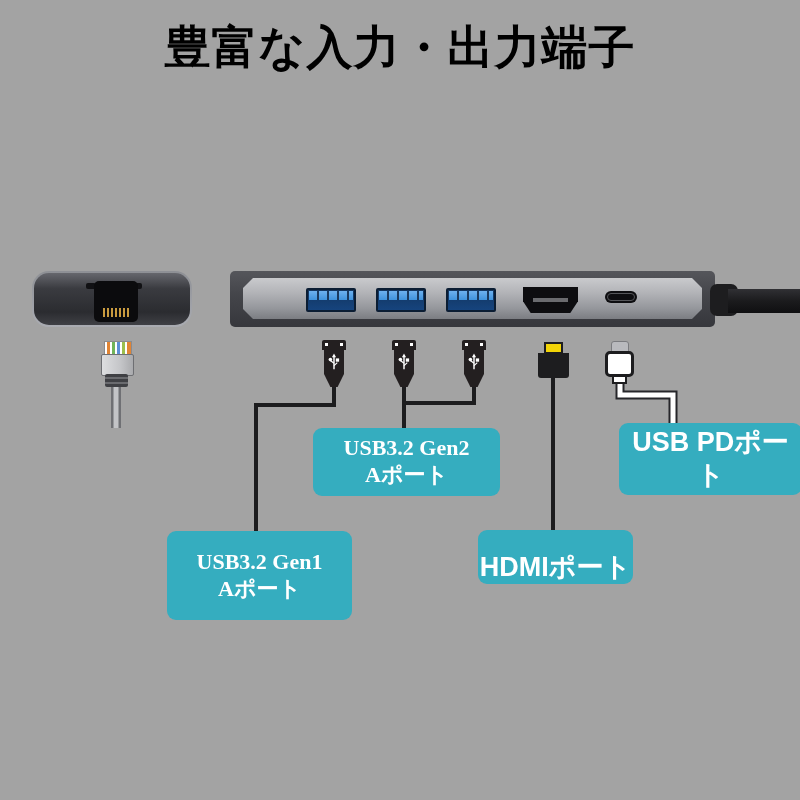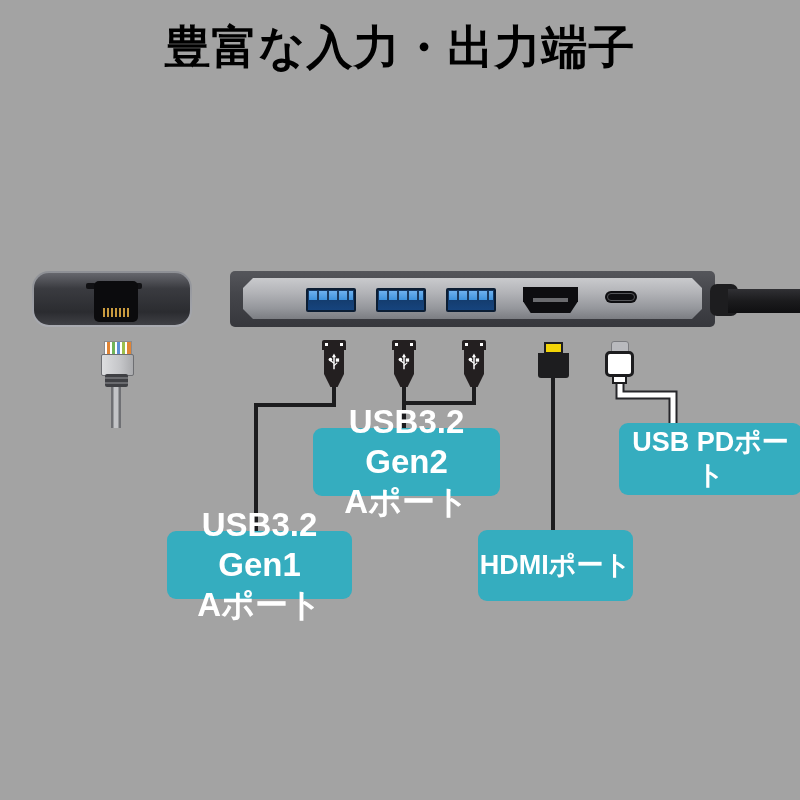--- a/index.html
+++ b/index.html
@@ -148,25 +148,25 @@
   }
 
   
   .label{
     position:absolute;border-radius:9px;background:var(--label-bg,#35adbf);
     color:var(--label-text,#ffffff);font-weight:bold;
     display:flex;flex-direction:column;align-items:center;justify-content:center;
     text-align:center;line-height:1.22;
   }
   .label.one{font-size:27px;}
-  .label.two{font-size:33px;}
+  .label.two{font-size:22px;font-family:Liberation Serif, serif;}
   .lbl-rj45{left:29px;top:423px;width:177px;height:73px;}
   .lbl-gen2{left:313px;top:428px;width:187px;height:68px;}
-  .lbl-gen1{left:167px;top:531px;width:185px;height:68px;}
-  .lbl-hdmi{left:478px;top:530px;width:155px;height:71px;}
+  .lbl-gen1{left:167px;top:531px;width:185px;height:89px;}
+  .lbl-hdmi{left:478px;top:530px;width:155px;height:54px;justify-content:flex-end;}
   .lbl-usbpd{left:583px;top:423px;width:183px;height:72px;margin-left:36px;}
 </style>
 </head>
 <body>
 
 <div class="canvas">
 
   <h1 class="title">豊富な入力・出力端子</h1>
 
   <svg class="cables" width="800" height="800" viewBox="0 0 800 800">

